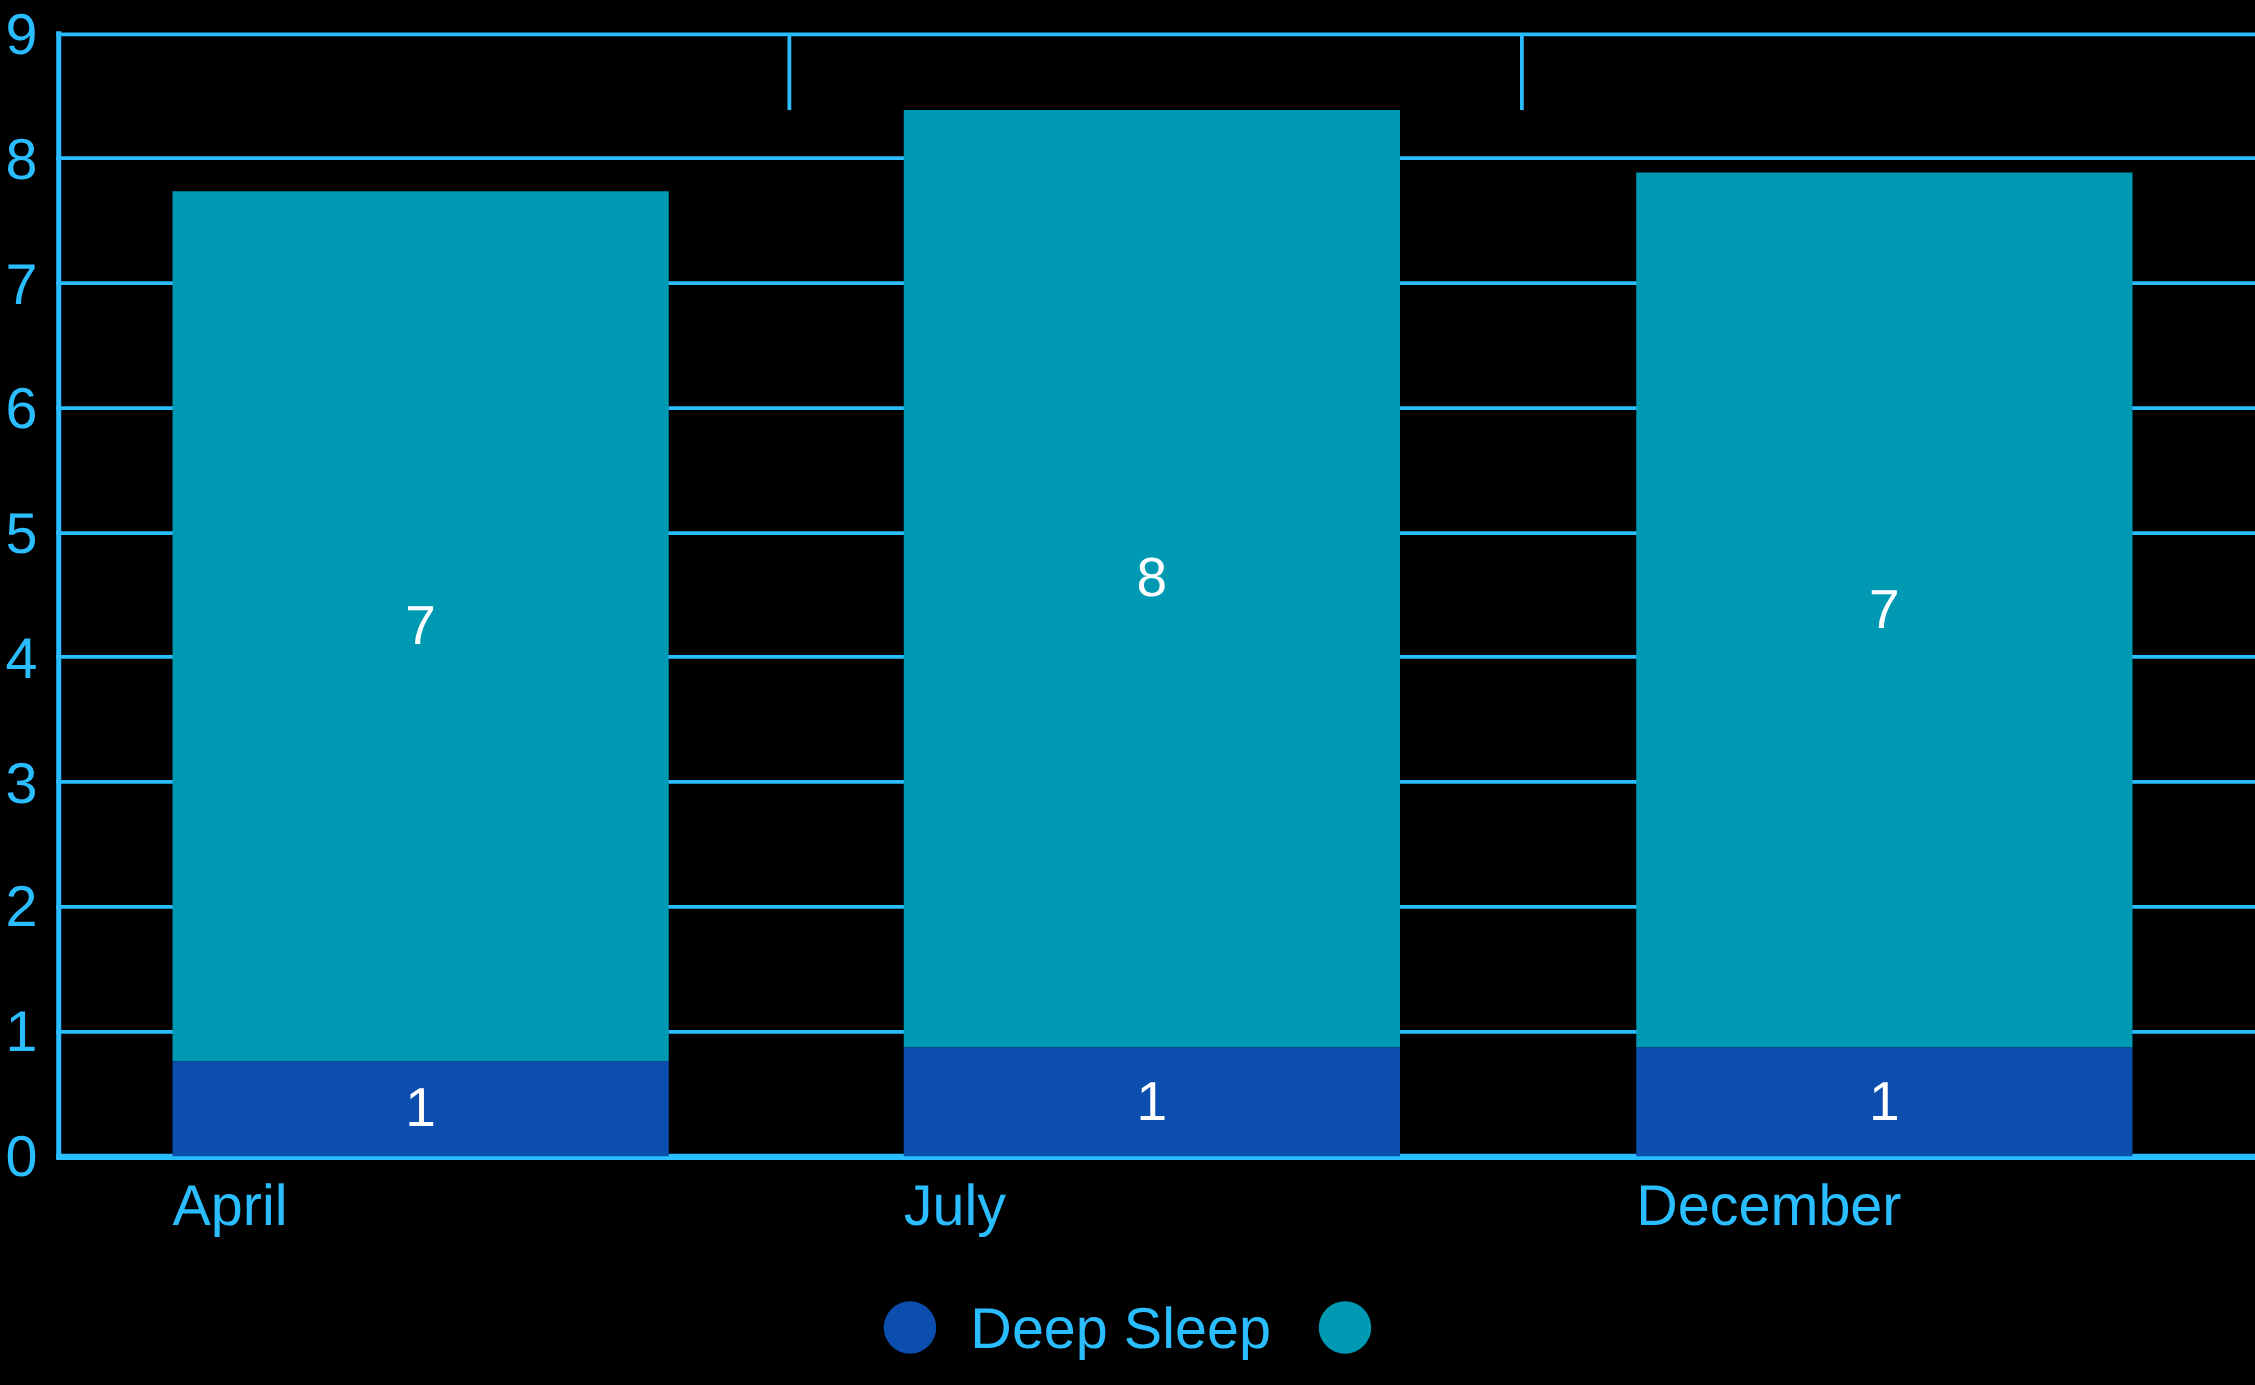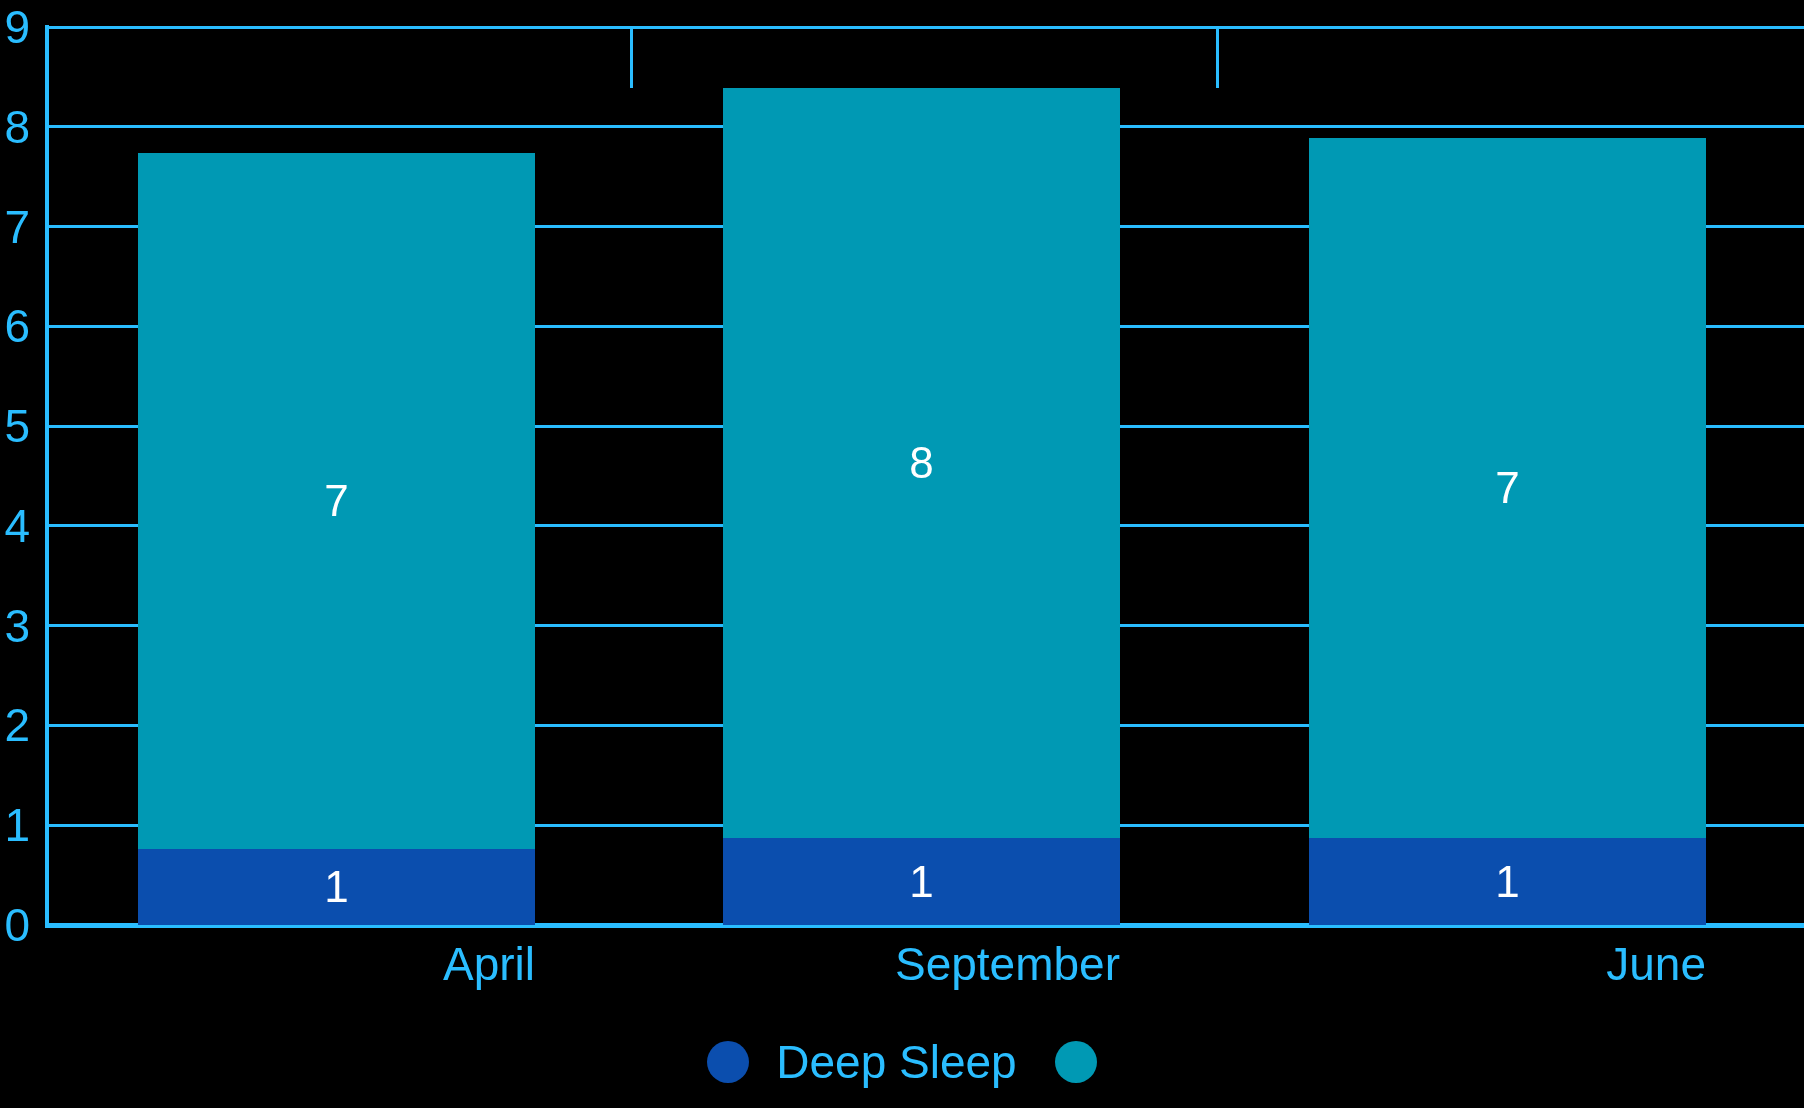--- a/index.html
+++ b/index.html
@@ -101,21 +101,21 @@
     line-height: 44px;
     font-family: "Liberation Sans", sans-serif;
     transform: translateY(-50%);
     pointer-events: none;
   }
 
   
   .x-cat-label {
     position: absolute;
     top: 938px;
-    text-align: right;
+    text-align: left;
     color: #2ABDFF;
     font-size: 46px;
     line-height: 52px;
     font-family: "Liberation Sans", sans-serif;
     white-space: nowrap;
   }
 
   
   .legend {
     position: absolute;
@@ -200,22 +200,22 @@
       <div class="bar-group" style="position: absolute; left: 1309px; width: 397px; top: 0px; height: 1108px;">
         <div class="bar-seg core" style="position: absolute; left: 0px; width: 397px; top: 137.753px; height: 700.44px; background: rgb(0, 153, 180);"></div>
         <div class="bar-value" style="top: 487.973px; color: rgb(255, 255, 255);">7</div>
         <div class="bar-seg deep" style="position: absolute; left: 0px; width: 397px; top: 838.193px; height: 86.8067px; background: rgb(11, 78, 174);"></div>
         <div class="bar-value" style="top: 881.597px; color: rgb(255, 255, 255);">1</div>
       </div>
     </div>
 
   <div id="xcat-layer">
       <div class="x-cat-label" style="left: 138px; width: 397px; color: rgb(42, 189, 255);">April</div>
-      <div class="x-cat-label" style="left: 723px; width: 397px; color: rgb(42, 189, 255);">September</div>
-      <div class="x-cat-label" style="left: 1309px; width: 397px; color: rgb(42, 189, 255);">June</div>
+      <div class="x-cat-label" style="left: 723px; width: 397px; color: rgb(42, 189, 255);">July</div>
+      <div class="x-cat-label" style="left: 1309px; width: 397px; color: rgb(42, 189, 255);">December</div>
     </div>
 
   <div class="legend" id="legend-layer">
       <div class="legend-item">
         <span class="legend-swatch" style="background: rgb(11, 78, 174);"></span>
         <span class="legend-label">Deep Sleep</span>
       </div>
       <div class="legend-item">
         <span class="legend-swatch" style="background: rgb(0, 153, 180);"></span>
       </div>

